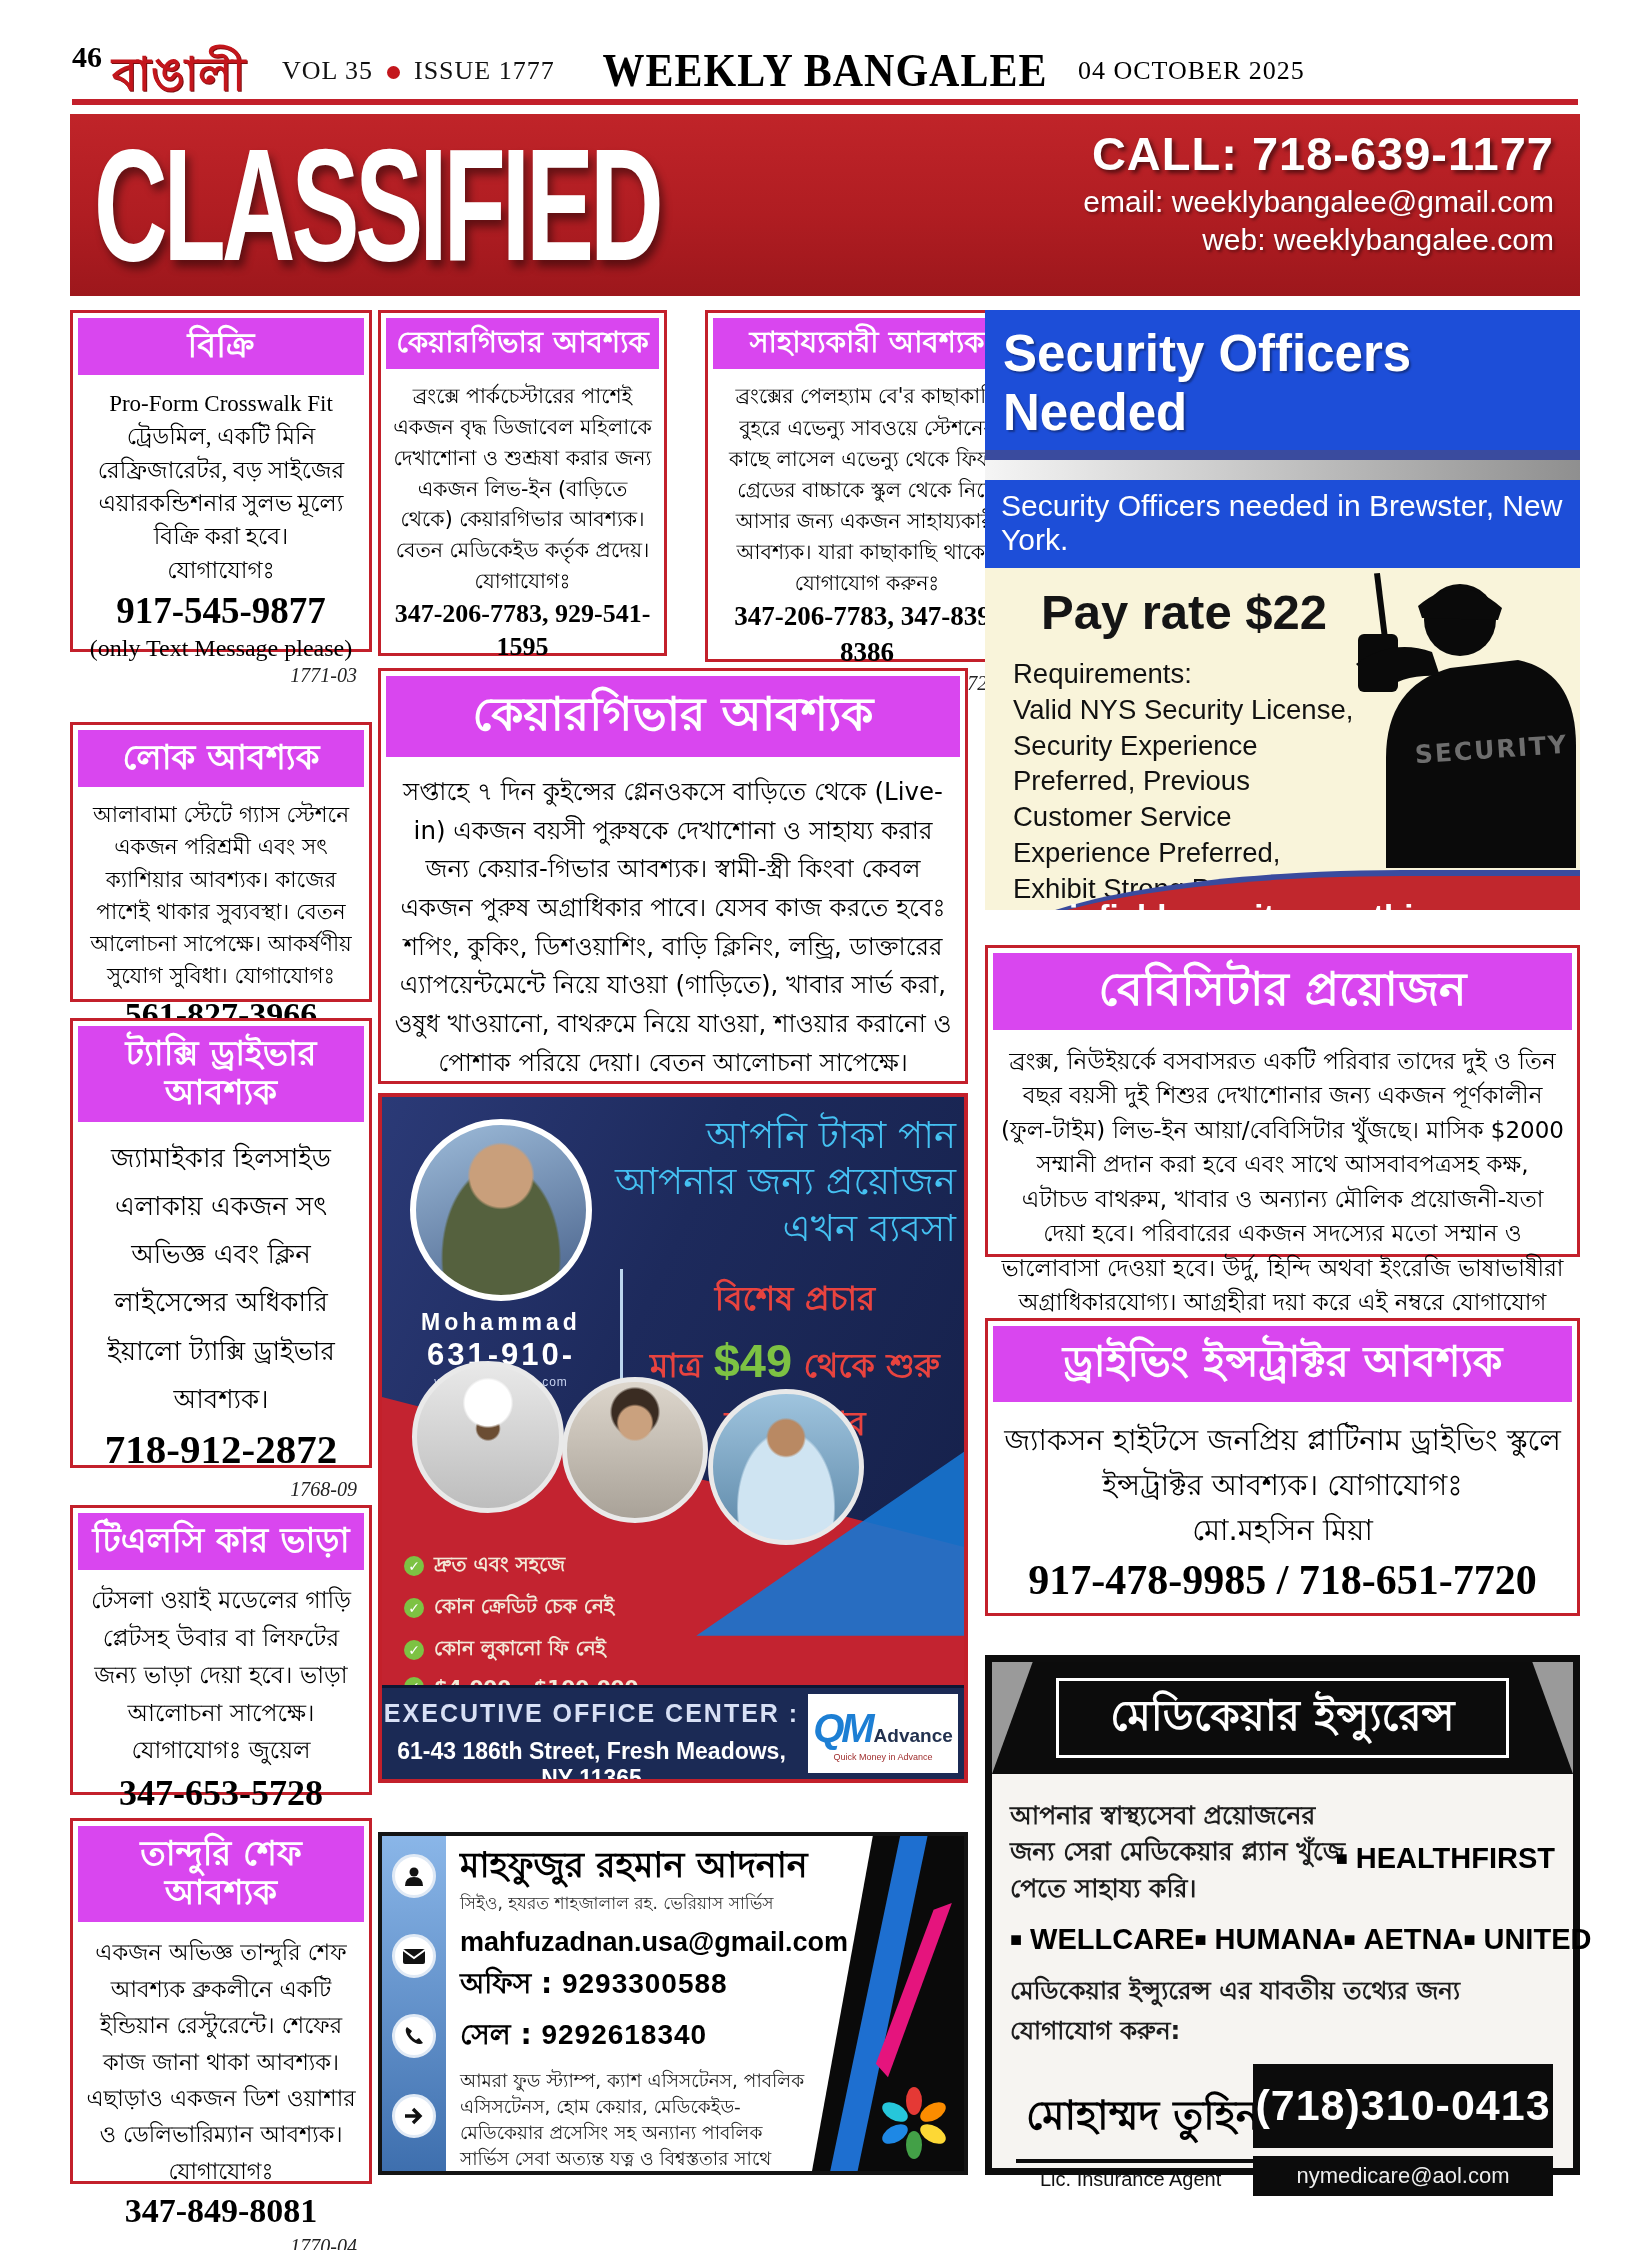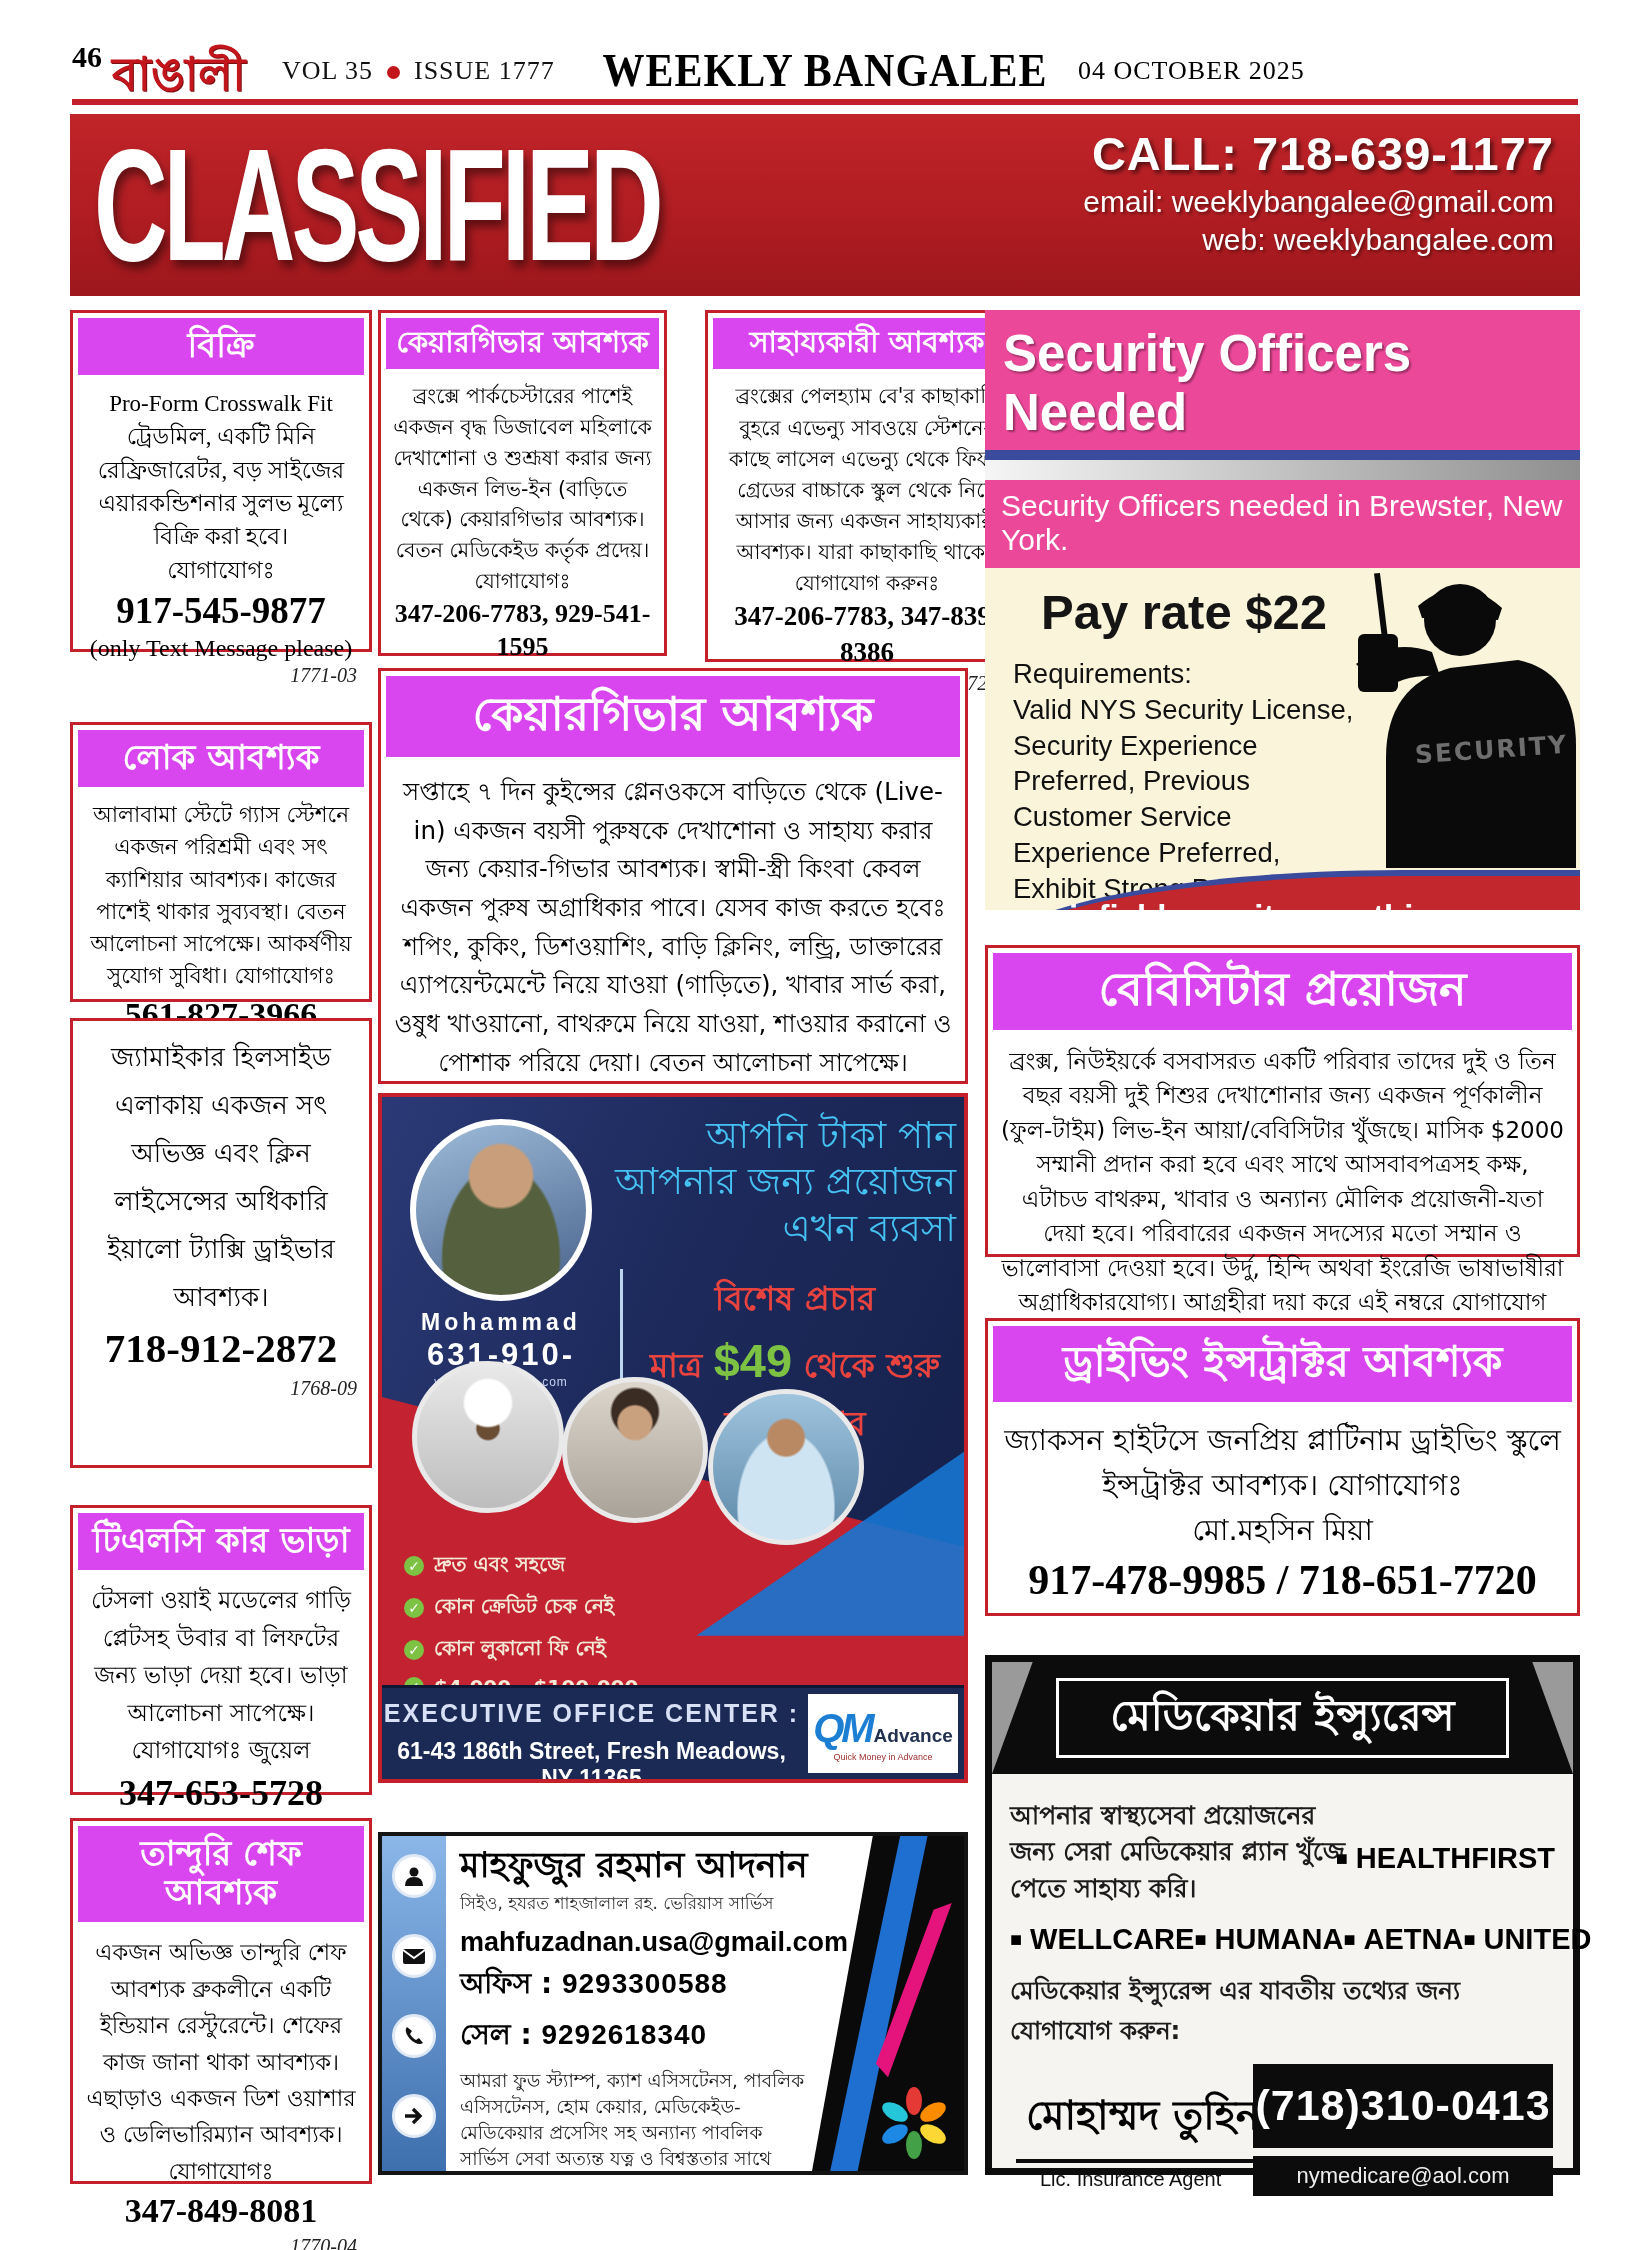--- a/index.html
+++ b/index.html
@@ -118,21 +118,21 @@
   .adn-email { font:700 27px "Liberation Sans", sans-serif; margin-top:9px; }
   .adn-line { font-size:28px; font-weight:700; margin-top:4px; }
   .adn-line .num { font-family:"Liberation Sans", sans-serif; letter-spacing:1px; }
   .adn-body { font-size:18.5px; color:#1a1a1a; margin-top:8px; line-height:1.42; }
   .adn-dark { position:absolute; right:0; top:0; bottom:0; width:152px; background:#0a0a0a; clip-path:polygon(40% 0, 100% 0, 100% 100%, 0 100%); }
   .adn-blue { position:absolute; right:0; top:0; bottom:0; width:152px; background:#1e6fd0; clip-path:polygon(58% 0, 76% 0, 30% 100%, 12% 100%); }
   .adn-pink { position:absolute; right:0; top:0; bottom:0; width:152px; background:#e5147d; clip-path:polygon(80% 22%, 92% 20%, 50% 72%, 42% 68%); }
   .adn-flower { position:absolute; right:14px; bottom:12px; }
 
   
-  .ad-sec { left:985px; top:310px; width:595px; height:600px; background:#ec4899; position:absolute; overflow:hidden; }
+  .ad-sec { left:985px; top:310px; width:595px; height:600px; background:#1d4ed8; position:absolute; overflow:hidden; }
   .sec-title { padding:14px 18px 8px; color:#fff; font:700 51px "Liberation Sans", sans-serif; text-shadow:2px 2px 2px rgba(0,0,0,.35); }
   .sec-blue { height:10px; background:#3a4b9e; }
   .sec-silver { height:20px; background:linear-gradient(90deg,#f5f5f5,#8f8f8f); }
   .sec-sub { padding:9px 16px 11px; color:#fff; font:400 30px "Liberation Sans", sans-serif; }
   .sec-body { position:relative; background:#f9f4da; height:430px; }
   .sec-pay { position:absolute; left:56px; top:16px; font:700 49px "Liberation Sans", sans-serif; color:#151515; }
   .sec-req { position:absolute; left:28px; top:88px; font:27.5px "Liberation Sans", sans-serif; line-height:1.3; color:#111; }
   .sec-req span { display:block; }
   .sec-guard { position:absolute; right:0; top:0; }
   .sec-wave { position:absolute; left:0; right:0; bottom:0; height:128px; background:#c1272d; border-top-left-radius:70% 90px; border-top:6px solid #3a4b9e; text-align:center; }
@@ -204,20 +204,21 @@
 <div class="adbox ad-lok">
   <div class="hd">লোক আবশ্যক</div>
   <div class="bd">
     <span>আলাবামা স্টেটে গ্যাস স্টেশনে একজন পরিশ্রমী এবং সৎ ক্যাশিয়ার আবশ্যক। কাজের পাশেই থাকার সুব্যবস্থা। বেতন আলোচনা সাপেক্ষে। আকর্ষণীয় সুযোগ সুবিধা। যোগাযোগঃ</span>
     <span class="phone" style="display:block">561-827-3966</span>
   </div>
   <div class="ref">1773-05</div>
 </div>
 
 <div class="adbox ad-taxi">
+  <div class="hd">ট্যাক্সি ড্রাইভার আবশ্যক</div>
   <div class="bd">
     <span>জ্যামাইকার হিলসাইড এলাকায় একজন সৎ অভিজ্ঞ এবং ক্লিন লাইসেন্সের অধিকারি ইয়ালো ট্যাক্সি ড্রাইভার আবশ্যক।</span>
     <span class="phone" style="display:block">718-912-2872</span>
   </div>
   <div class="ref">1768-09</div>
 </div>
 
 <div class="adbox ad-tlc">
   <div class="hd">টিএলসি কার ভাড়া</div>
   <div class="bd">

